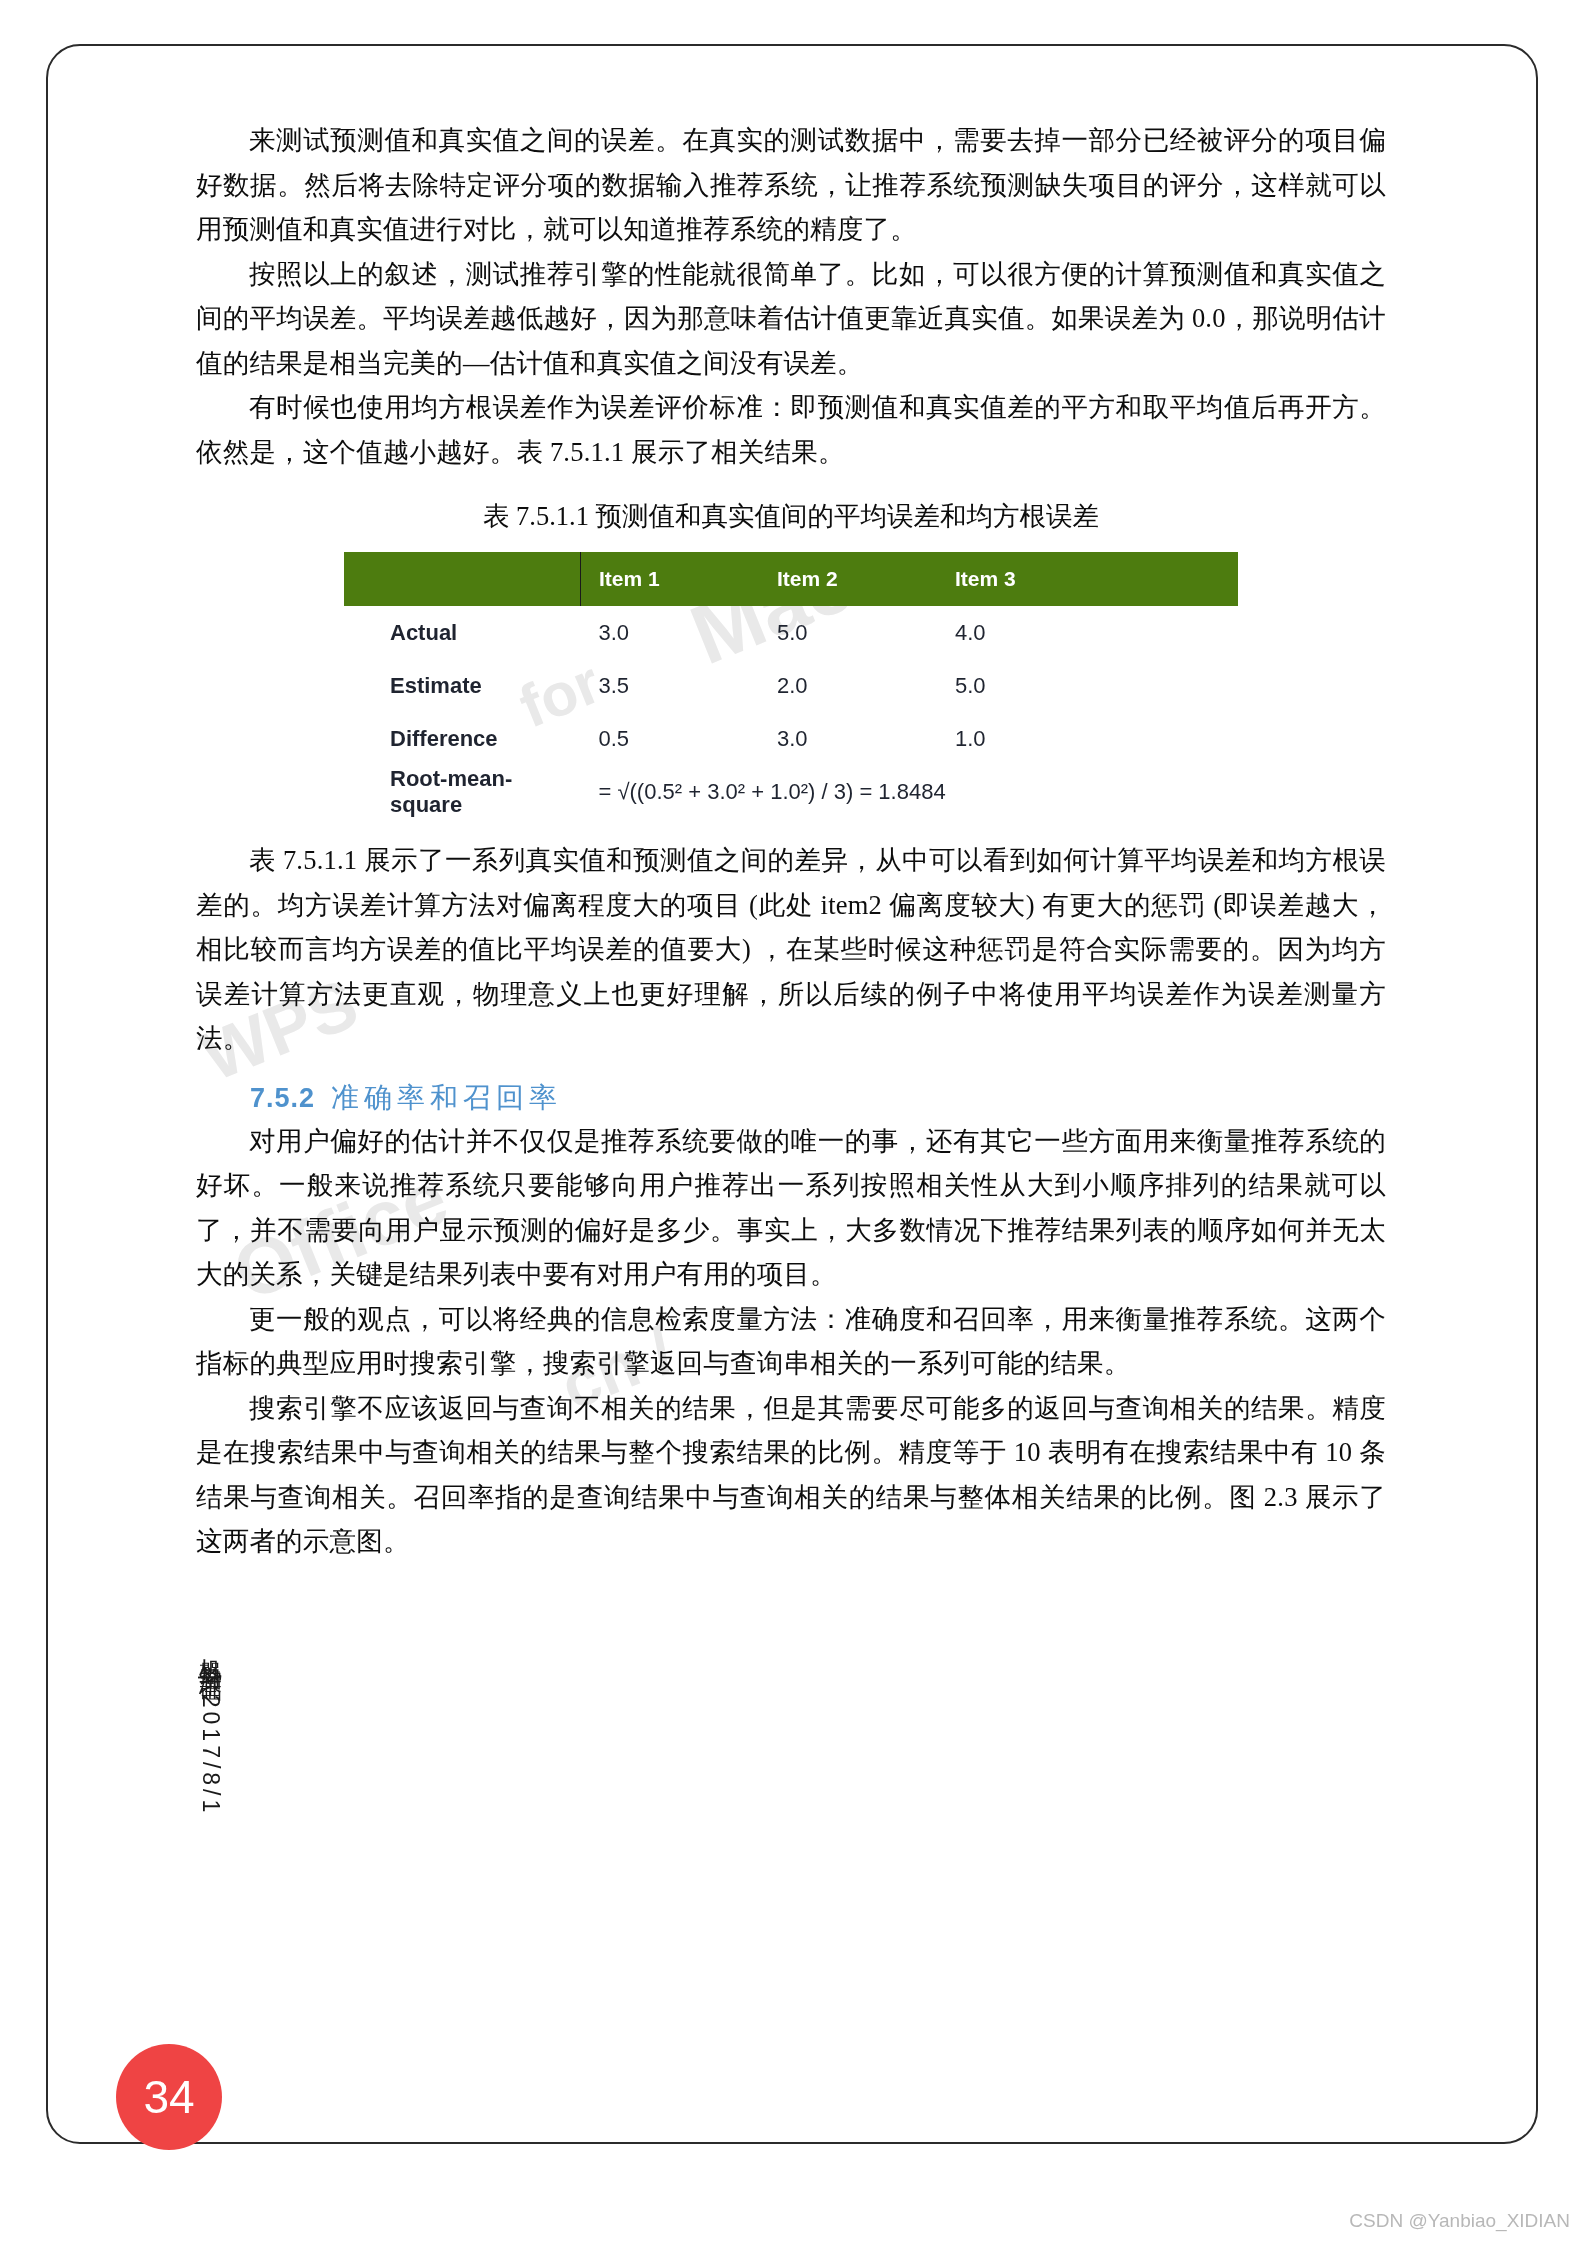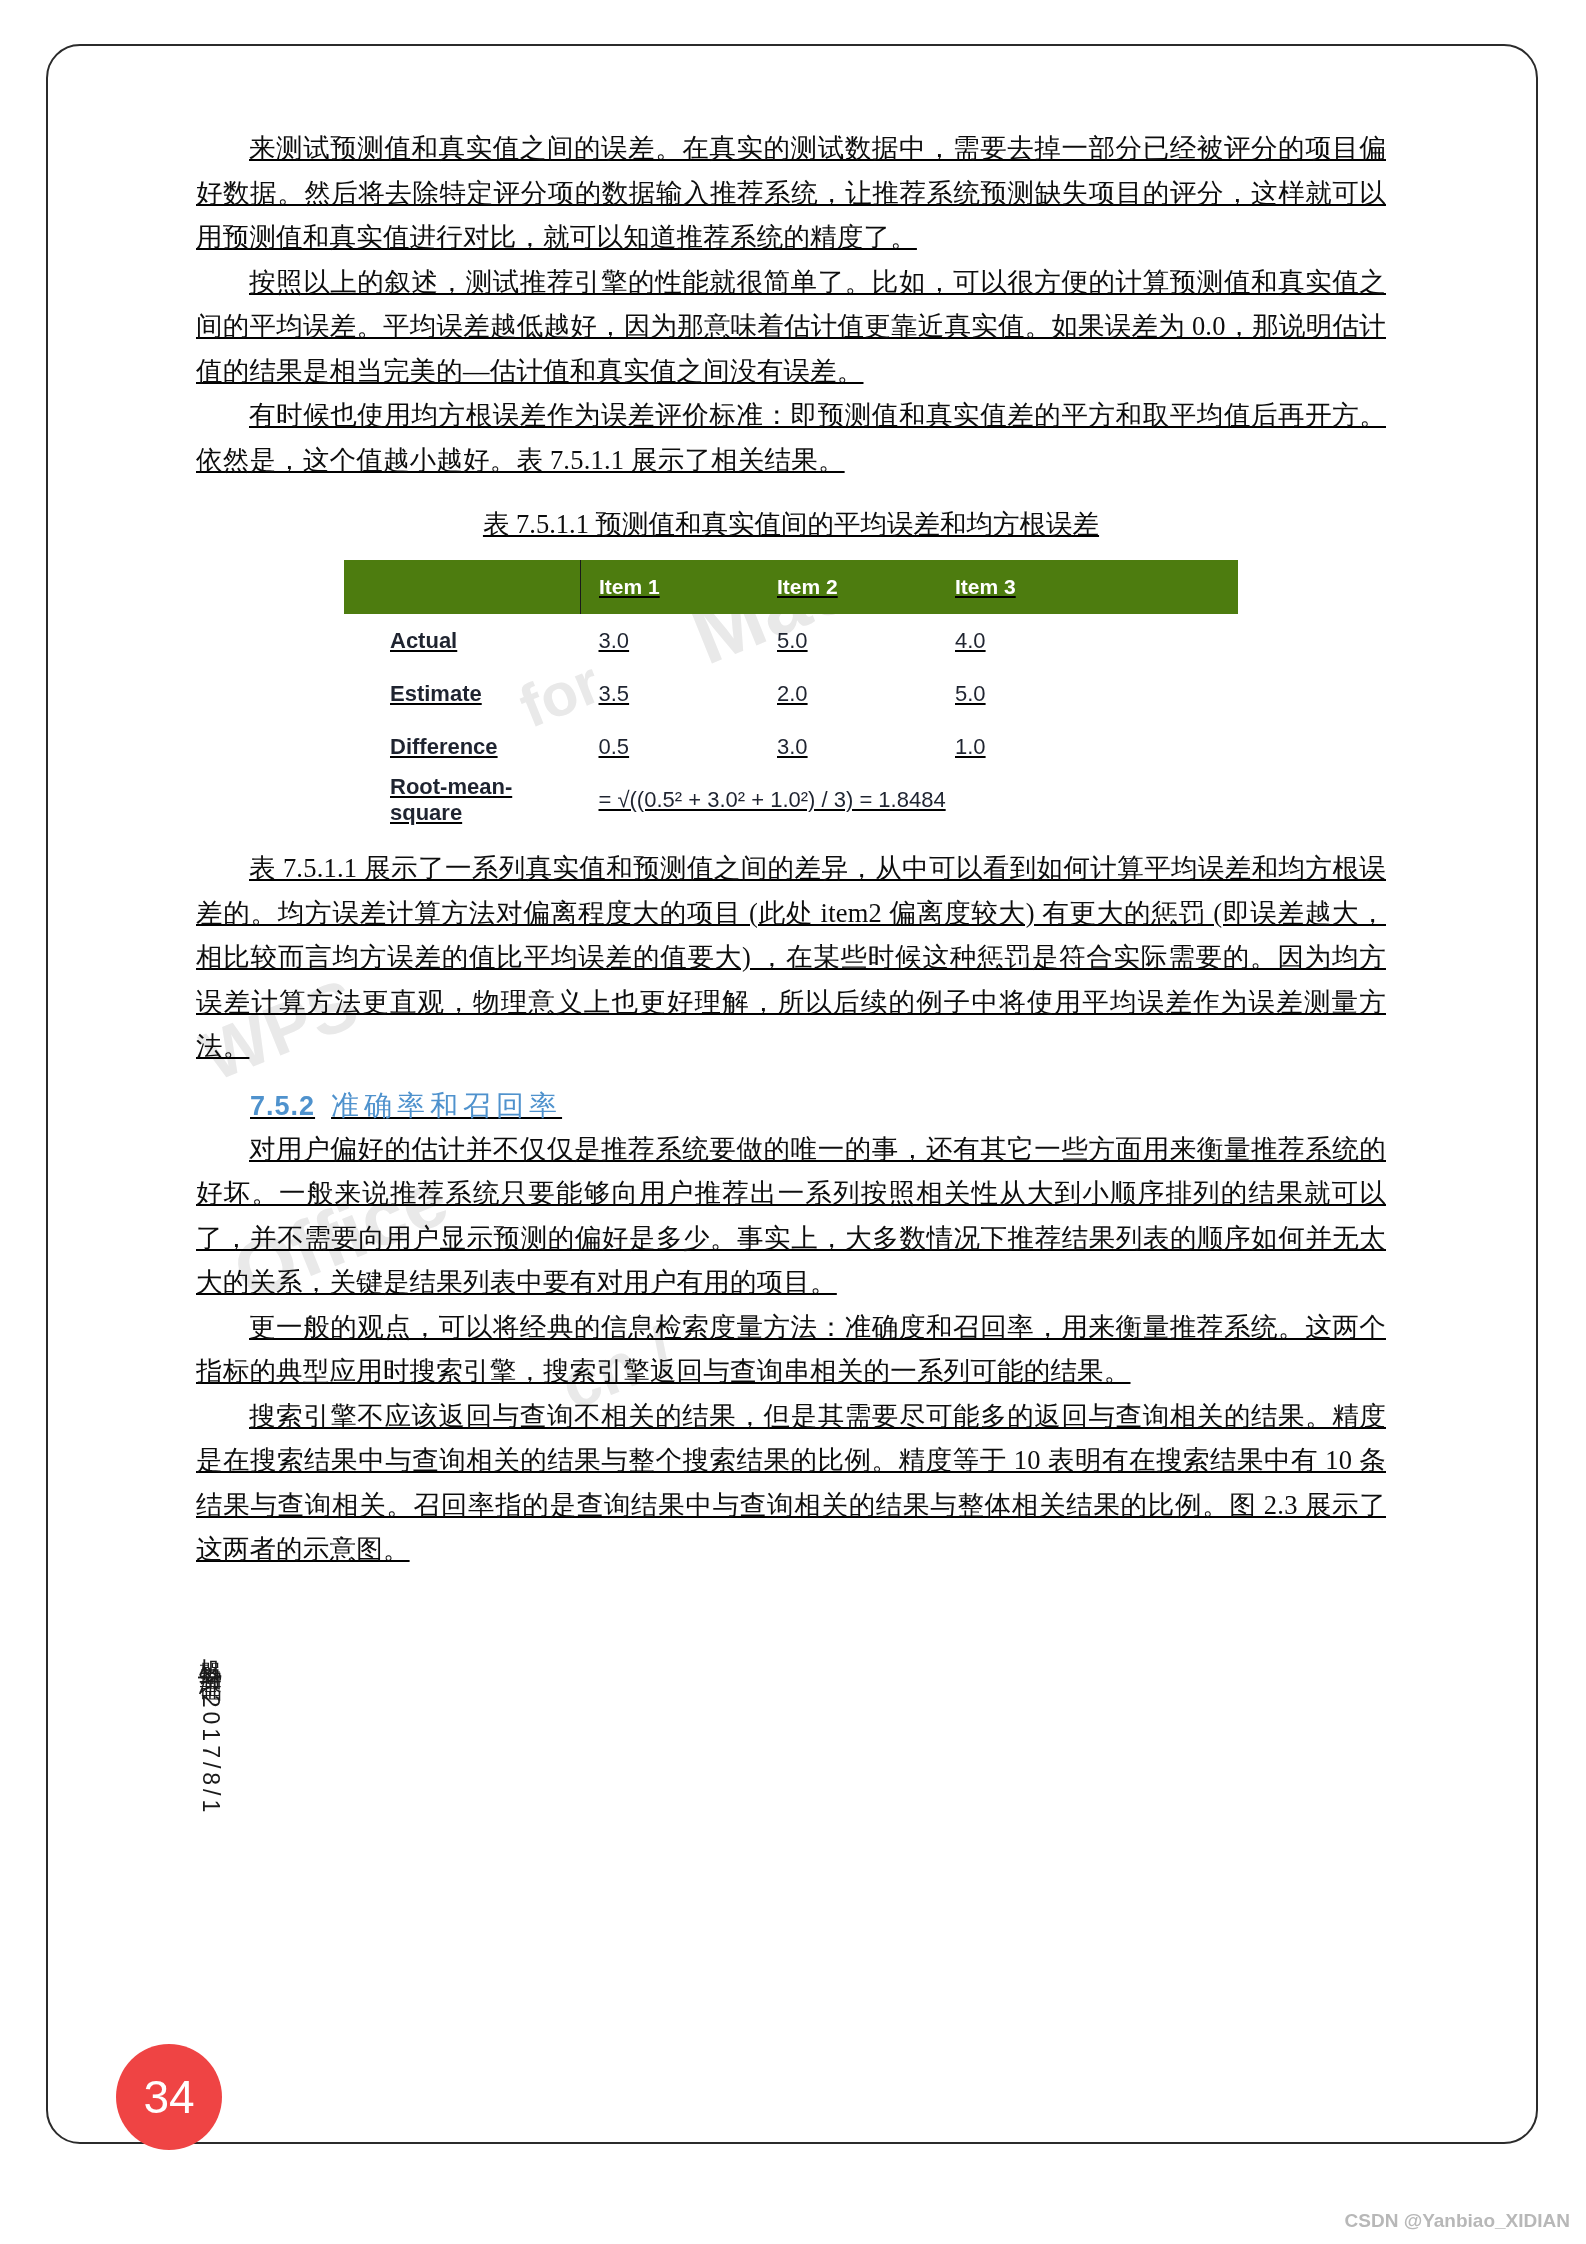--- a/index.html
+++ b/index.html
@@ -42,24 +42,23 @@
   #wm-1 { left: 690px; top: 560px; font-size: 84px; transform: rotate(-22deg); }
   #wm-2 { left: 520px; top: 660px; font-size: 60px; transform: rotate(-22deg); }
   #wm-3 { left: 200px; top: 990px; font-size: 70px; transform: rotate(-22deg); }
   #wm-4 { left: 230px; top: 1190px; font-size: 78px; transform: rotate(-22deg); }
   #wm-5 { left: 560px; top: 1330px; font-size: 66px; transform: rotate(-22deg); }
 
   
   #content {
     position: absolute;
     left: 196px;
-    top: 126px;
+    top: 118px;
     width: 1190px;
     z-index: 3;
-    text-decoration: underline;
   }
 
   p.body-text {
     margin: 0;
     font-size: 26.5px;
     line-height: 44.5px;
     color: #0d0d0d;
     text-align: justify;
     text-justify: inter-character;
     text-indent: 2em;
@@ -187,21 +186,20 @@
   
   #credit {
     position: absolute;
     right: 16px;
     bottom: 12px;
     font-family: "Liberation Sans", "DejaVu Sans", sans-serif;
     font-size: 19px;
     color: #b8b8b8;
     z-index: 6;
     white-space: nowrap;
-    font-weight: bold;
   }
 </style>
 </head>
 <body>
 
 <div id="page-frame"></div>
 
 <div class="wm" id="wm-1">Mac</div>
 <div class="wm" id="wm-2">for</div>
 <div class="wm" id="wm-3">WPS</div>

